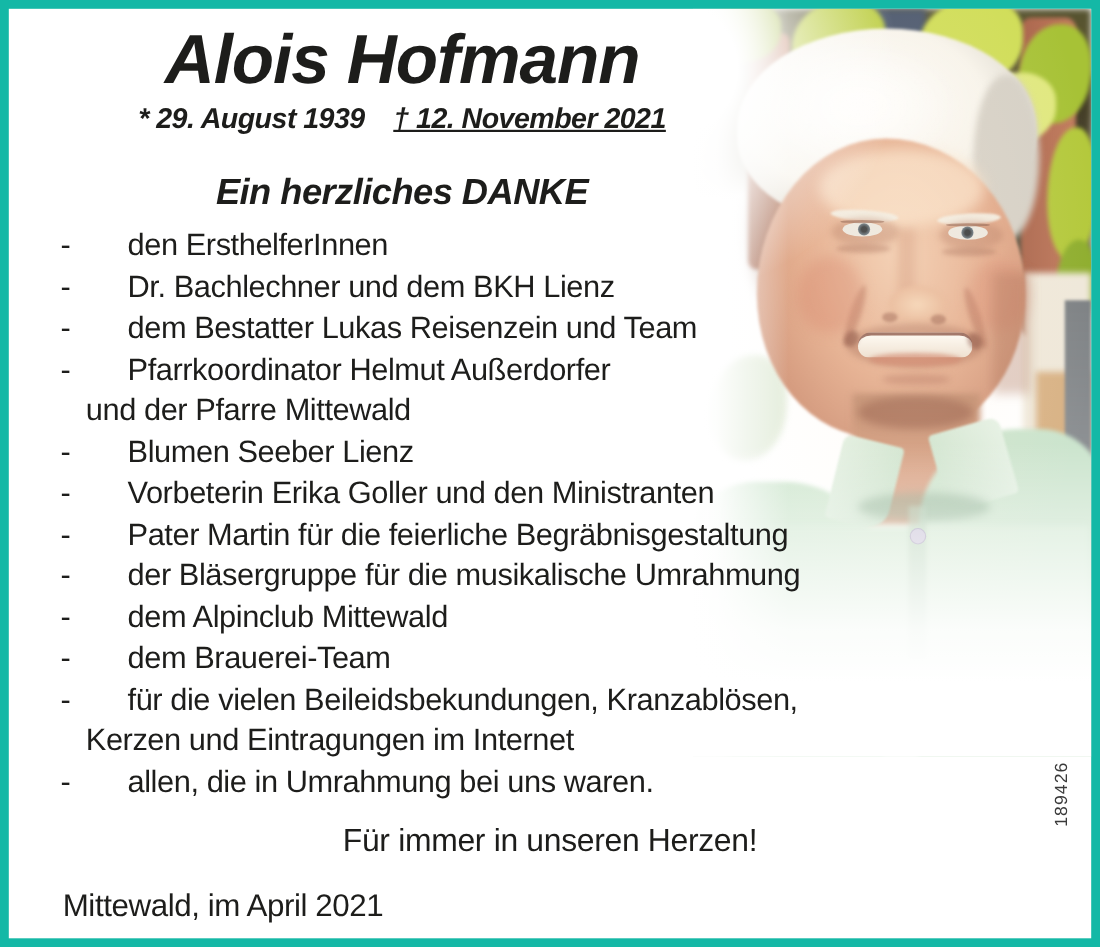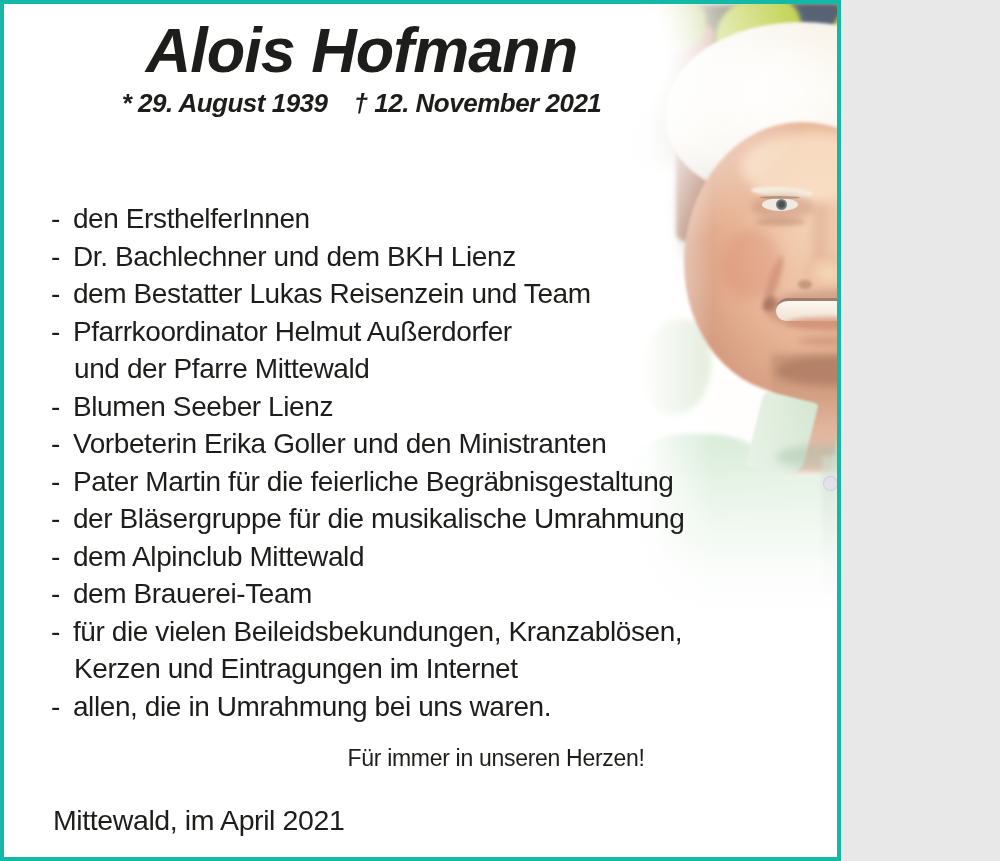--- a/index.html
+++ b/index.html
@@ -1,61 +1,61 @@
 <!DOCTYPE html>
 <html><head>
 <meta charset="utf-8">
 <style>
   html,body { margin:0; padding:0; background:#e8e8e8; }
   .card {
     position:relative;
-    width:841px; height:861px;
+    width:1000px; height:861px;
     box-sizing:border-box;
     background:#ffffff;
-    border:4px solid #14b8a6;
+    border:8px solid #14b8a6;
     overflow:hidden;
     font-family:"Liberation Sans", sans-serif;
     color:#1d1d1b;
   }
 
   
   .header { position:absolute; left:0; top:0; width:715px; text-align:center; z-index:2; }
   .name {
     margin:0; padding-top:10px;
     font-size:63px; line-height:72px;
     font-weight:bold; font-style:italic;
     letter-spacing:-1px;
   }
   .dates {
     margin-top:2px;
     font-size:26px; font-weight:bold; font-style:italic;
     letter-spacing:-0.5px;
   }
-  .dates .death { margin-left:26px; }
+  .dates .death { margin-left:26px;text-decoration:underline; }
 
   .danke {
     position:absolute; left:0; top:147px; width:715px;
     text-align:center; z-index:2;
     font-size:33px; font-weight:bold; font-style:italic;
     letter-spacing:-0.5px;
   }
 
   ul.thanks {
     position:absolute; left:47px; top:196px; width:740px;
     margin:0; padding:0; list-style:none; z-index:2;
     font-size:28px; line-height:37.5px; letter-spacing:-0.4px;
   }
   ul.thanks li { padding-left:23px; text-indent:-23px; }
   ul.thanks .dash { margin-right:13px; }
-  ul.thanks .t { white-space:pre-line; }
+  ul.thanks .t { white-space:pre-line;margin-left:39px; }
 
   .closing {
     position:absolute; left:0; top:741px; width:984px;
     text-align:center; z-index:2;
-    font-size:23px; letter-spacing:-0.3px;
+    font-size:29px; letter-spacing:-0.3px;
   }
   .place {
     position:absolute; left:49px; top:800px; z-index:2;
     font-size:28.5px; letter-spacing:-0.4px;
   }
   .sig {
     position:absolute; right:52px; top:800px; z-index:2;
     font-size:28.5px; font-weight:bold; font-style:italic; letter-spacing:-0.5px;
   }
   .ref {
@@ -204,20 +204,21 @@
     <div class="ph-fadetl"></div>
   </div>
 
   <div class="header">
     <h1 class="name">Alois Hofmann</h1>
     <div class="dates">
       <span class="birth">* 29. August 1939</span><span class="death">† 12. November 2021</span>
     </div>
   </div>
 
+  <div class="danke">Ein herzliches DANKE</div>
 
   <ul class="thanks">
     <li><span class="dash">-</span><span class="t">den ErsthelferInnen</span></li>
     <li><span class="dash">-</span><span class="t">Dr. Bachlechner und dem BKH Lienz</span></li>
     <li><span class="dash">-</span><span class="t">dem Bestatter Lukas Reisenzein und Team</span></li>
     <li><span class="dash">-</span><span class="t">Pfarrkoordinator Helmut Außerdorfer
 und der Pfarre Mittewald</span></li>
     <li><span class="dash">-</span><span class="t">Blumen Seeber Lienz</span></li>
     <li><span class="dash">-</span><span class="t">Vorbeterin Erika Goller und den Ministranten</span></li>
     <li><span class="dash">-</span><span class="t">Pater Martin für die feierliche Begräbnisgestaltung</span></li>

